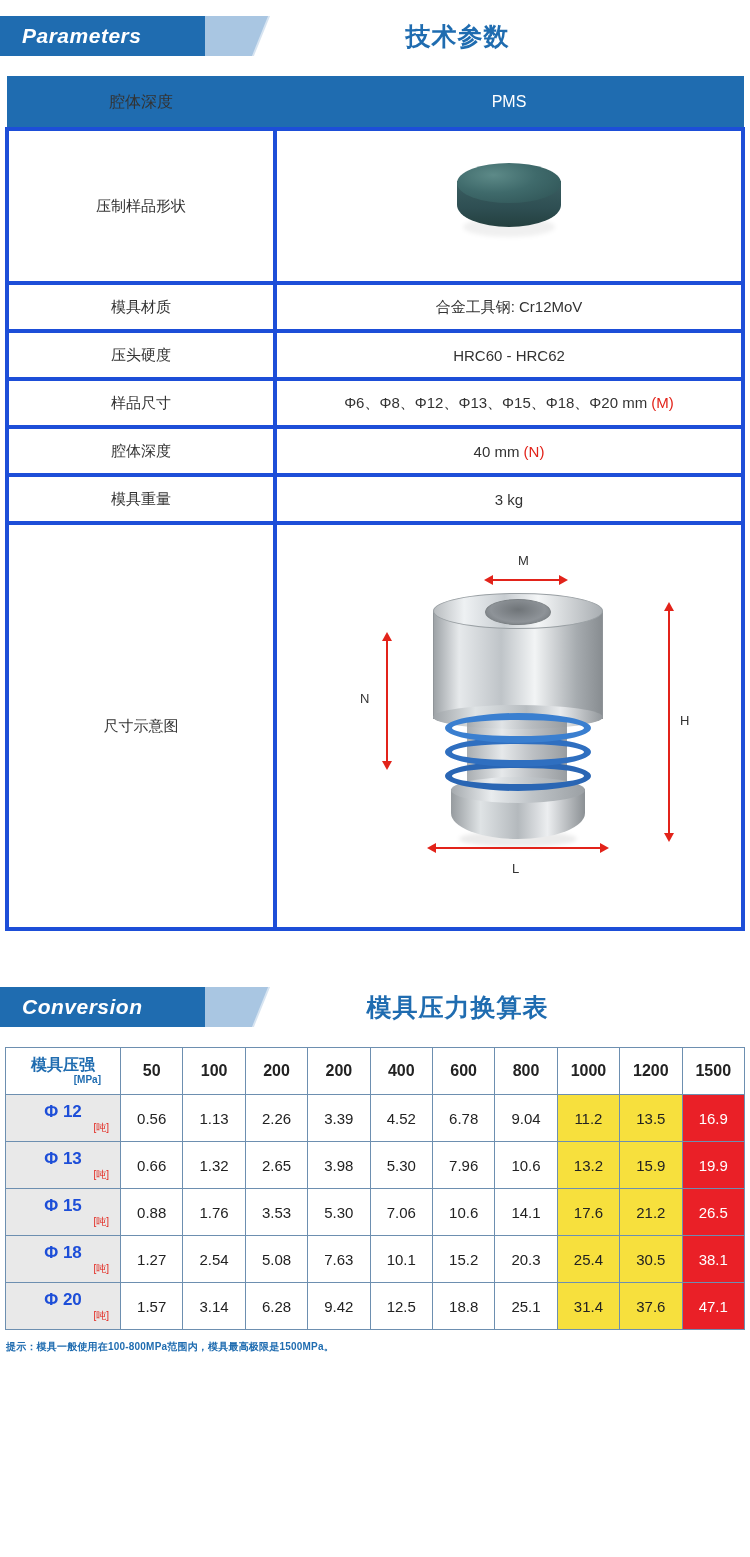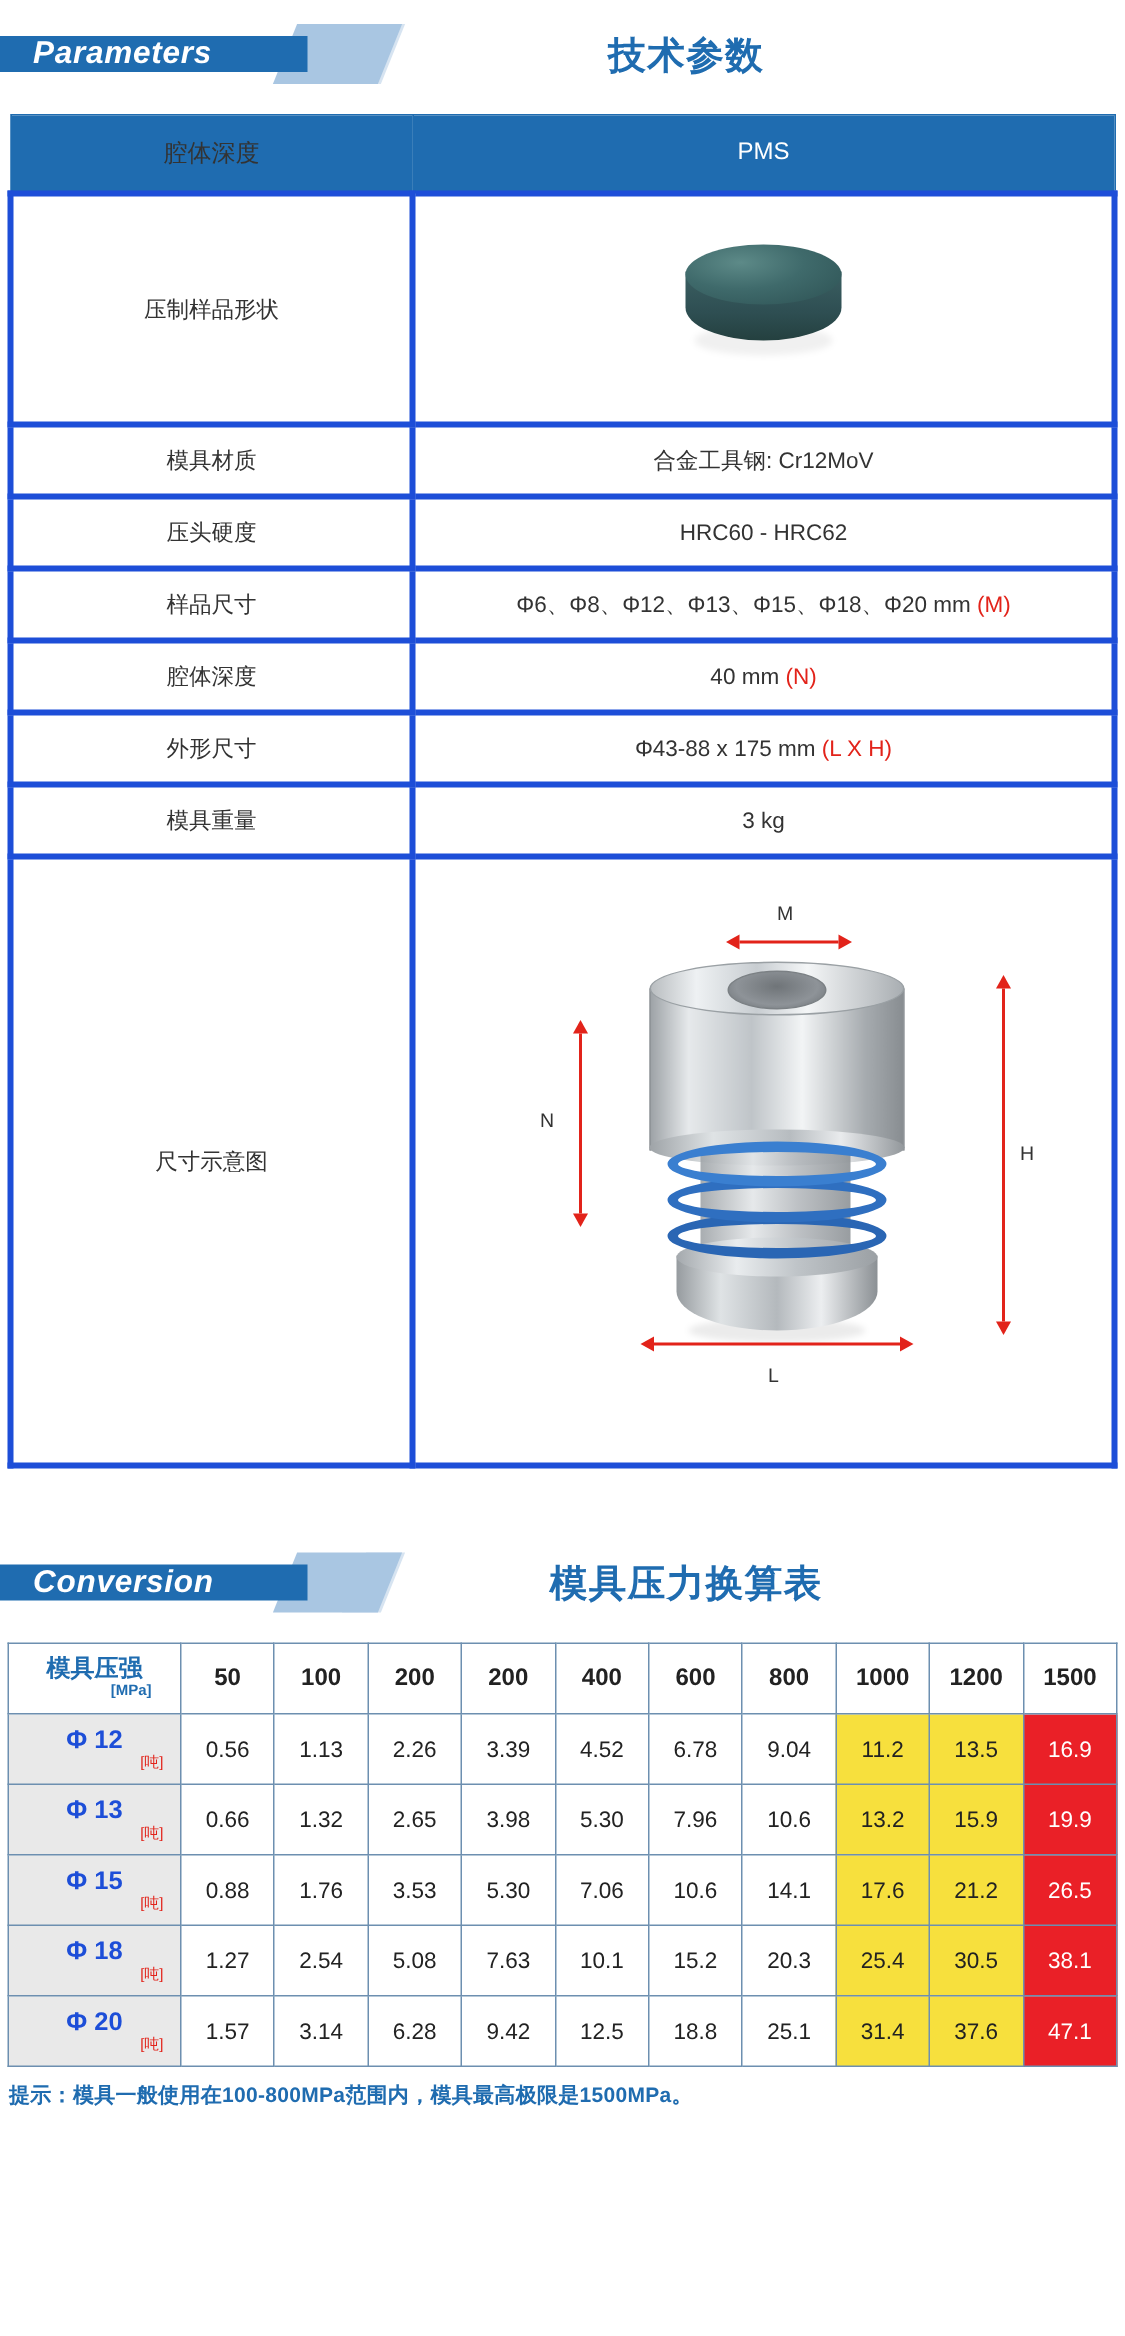--- a/index.html
+++ b/index.html
@@ -21,21 +21,21 @@
   
   .banner {
     position: relative;
     height: 56px;
     margin: 8px 0 12px 0;
     display: flex;
     align-items: center;
   }
   .banner-tag {
     position: relative;
-    height: 24px;
+    height: 40px;
     min-width: 205px;
     background: #1f6cb0;
     display: flex;
     align-items: center;
     padding-left: 22px;
     box-sizing: border-box;
     z-index: 3;
   }
   .banner-tag span {
     color: #ffffff;
@@ -307,21 +307,21 @@
     display: block;
     color: #e2231a;
     font-size: 10px;
     text-align: right;
     padding-right: 10px;
   }
   td.hl-yellow { background: #f7e03d !important; }
   td.hl-red { background: #ea2027 !important; color: #ffffff; }
   .note {
     margin: 10px 6px 14px 6px;
-    font-size: 14px;
+    font-size: 10px;
     color: #1f6cb0;
     font-weight: bold;
     letter-spacing: 0.2px;
   }
   .spacer { height: 40px; }
 </style>
 </head>
 <body>
 
 <div class="page">
@@ -370,26 +370,20 @@
         </td>
       </tr>
 
       <tr class="row-h">
         <td class="col-label">腔体深度</td>
         <td>
           <span>40 mm </span><span class="red">(N)</span>
         </td>
       </tr>
 
-      <tr class="row-h">
-        <td class="col-label">外形尺寸</td>
-        <td>
-          <span>Φ43-88 x 175 mm </span><span class="red">(L X H)</span>
-        </td>
-      </tr>
 
       <tr class="row-h">
         <td class="col-label">模具重量</td>
         <td>3 kg</td>
       </tr>
 
       <tr>
         <td class="col-label diagram-cell">尺寸示意图</td>
         <td class="diagram-cell">
           <div class="diagram">

